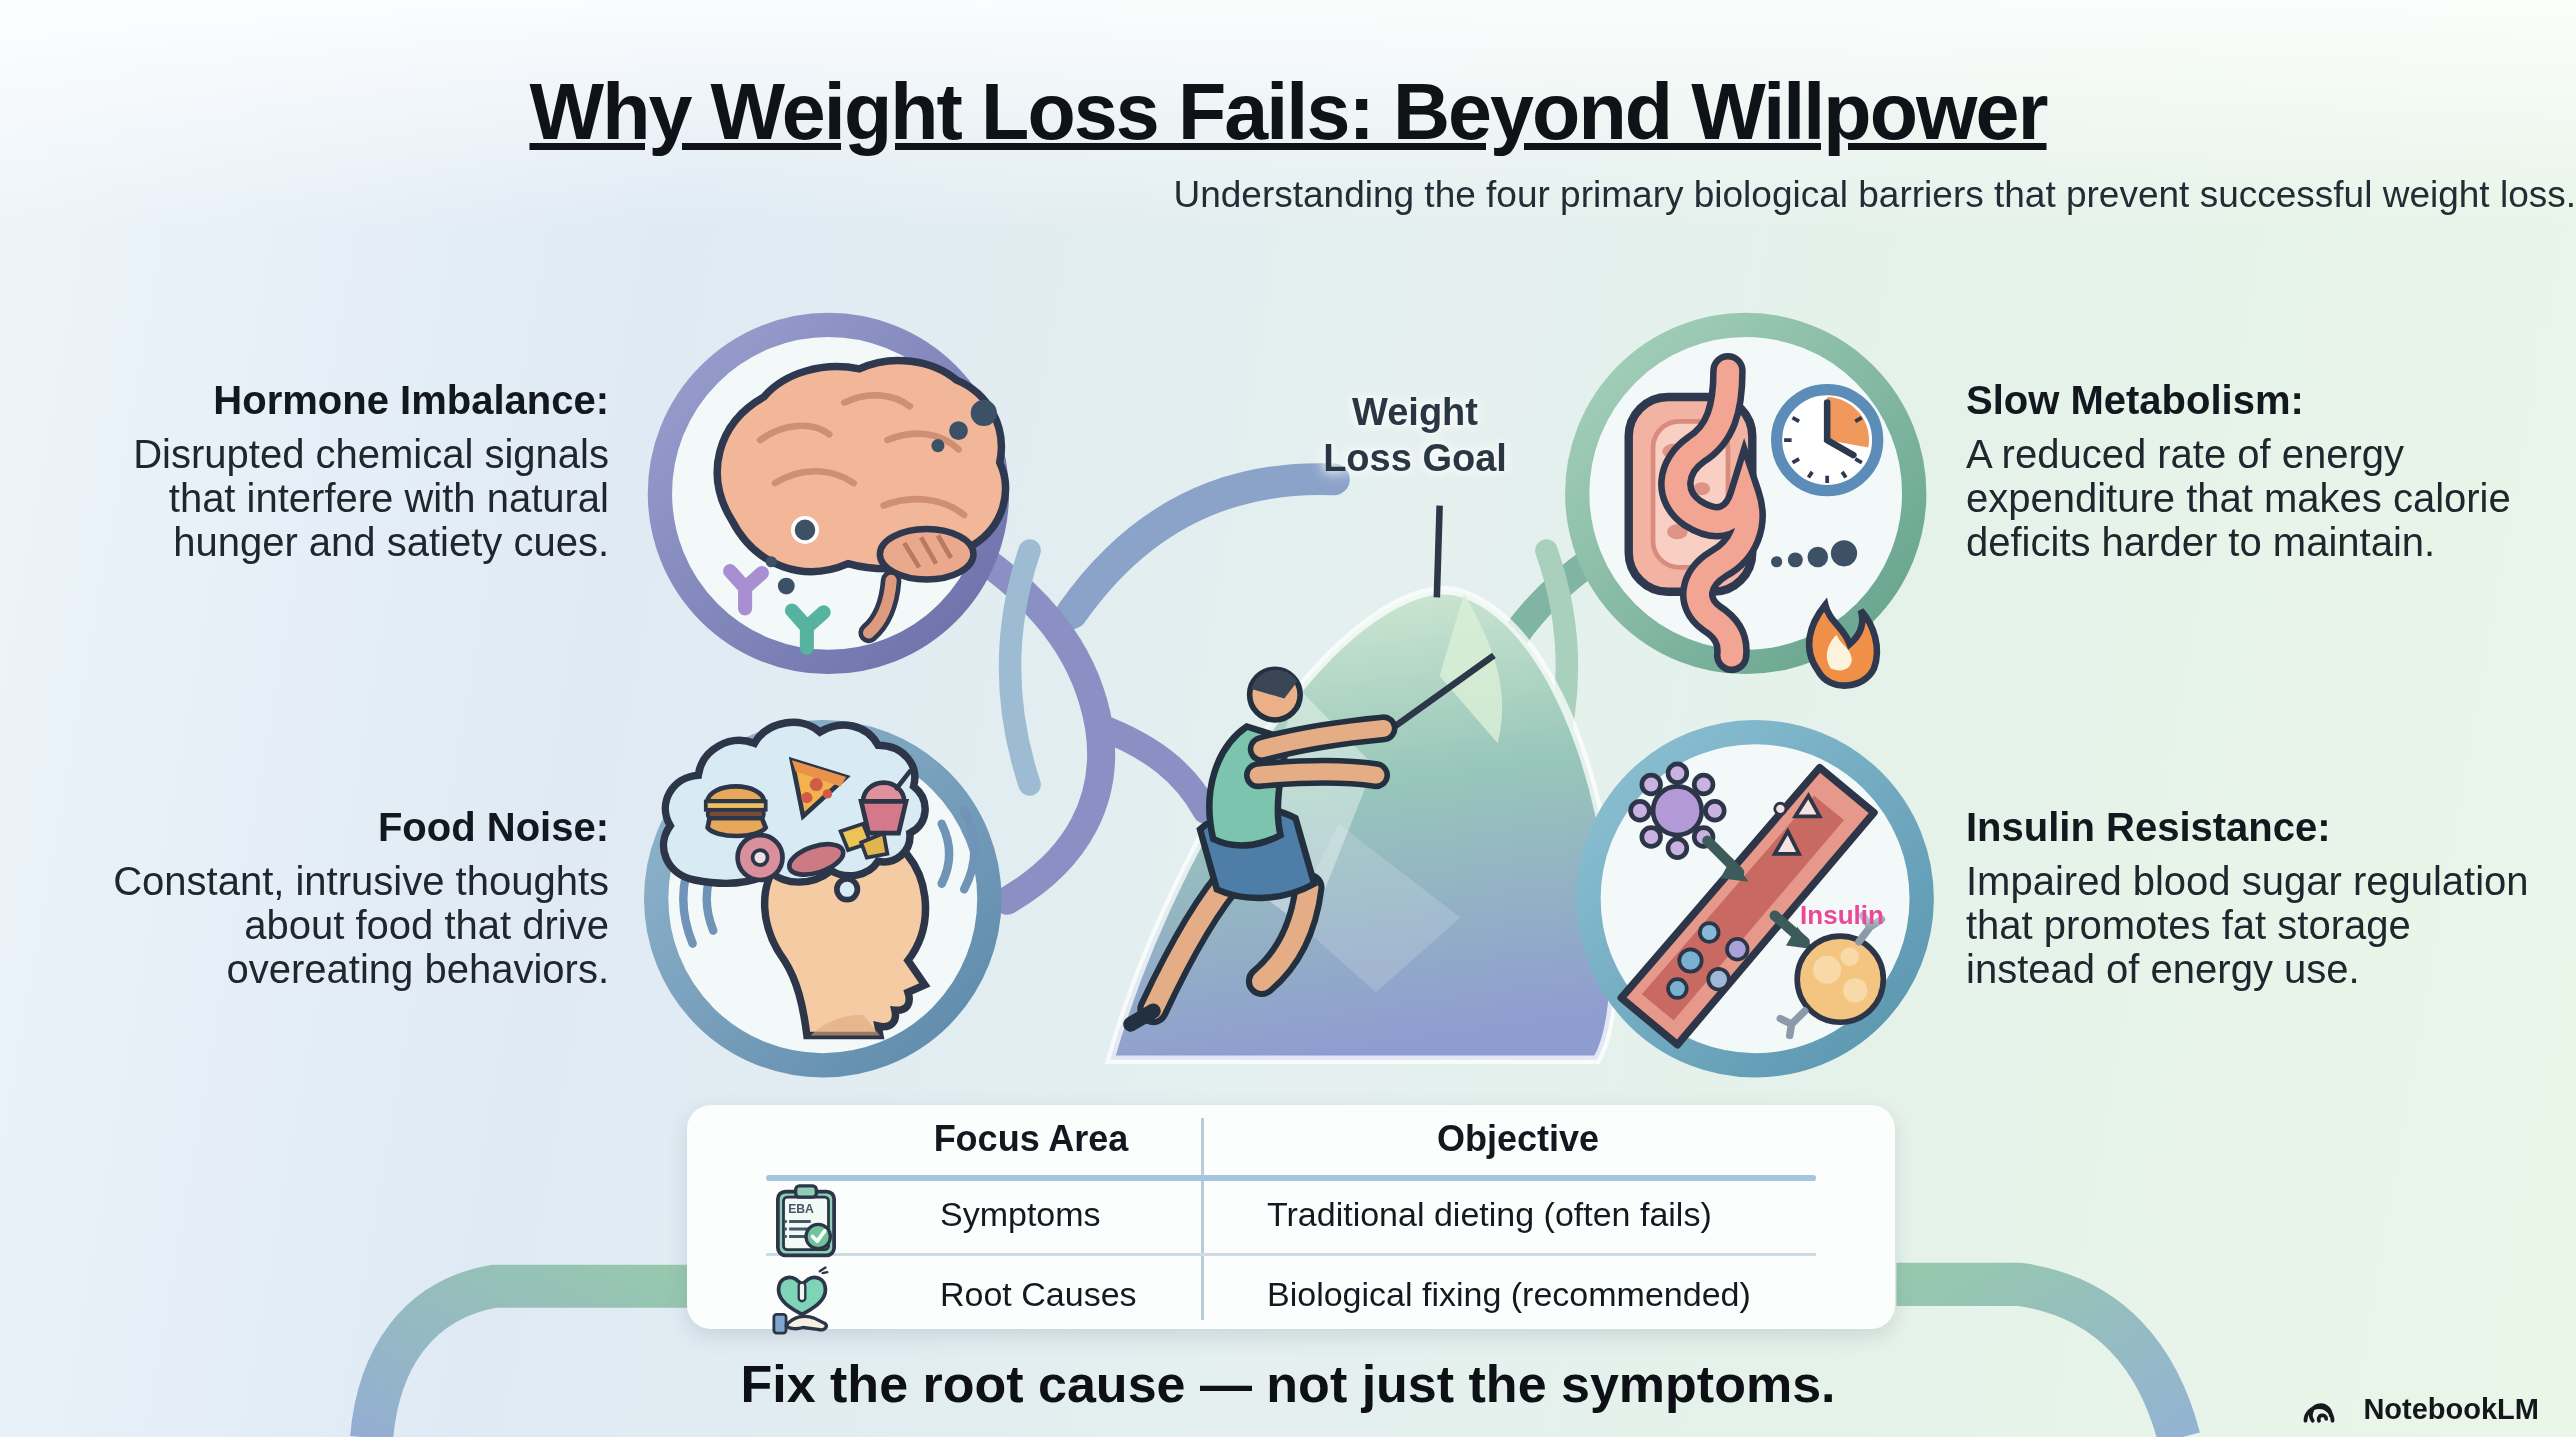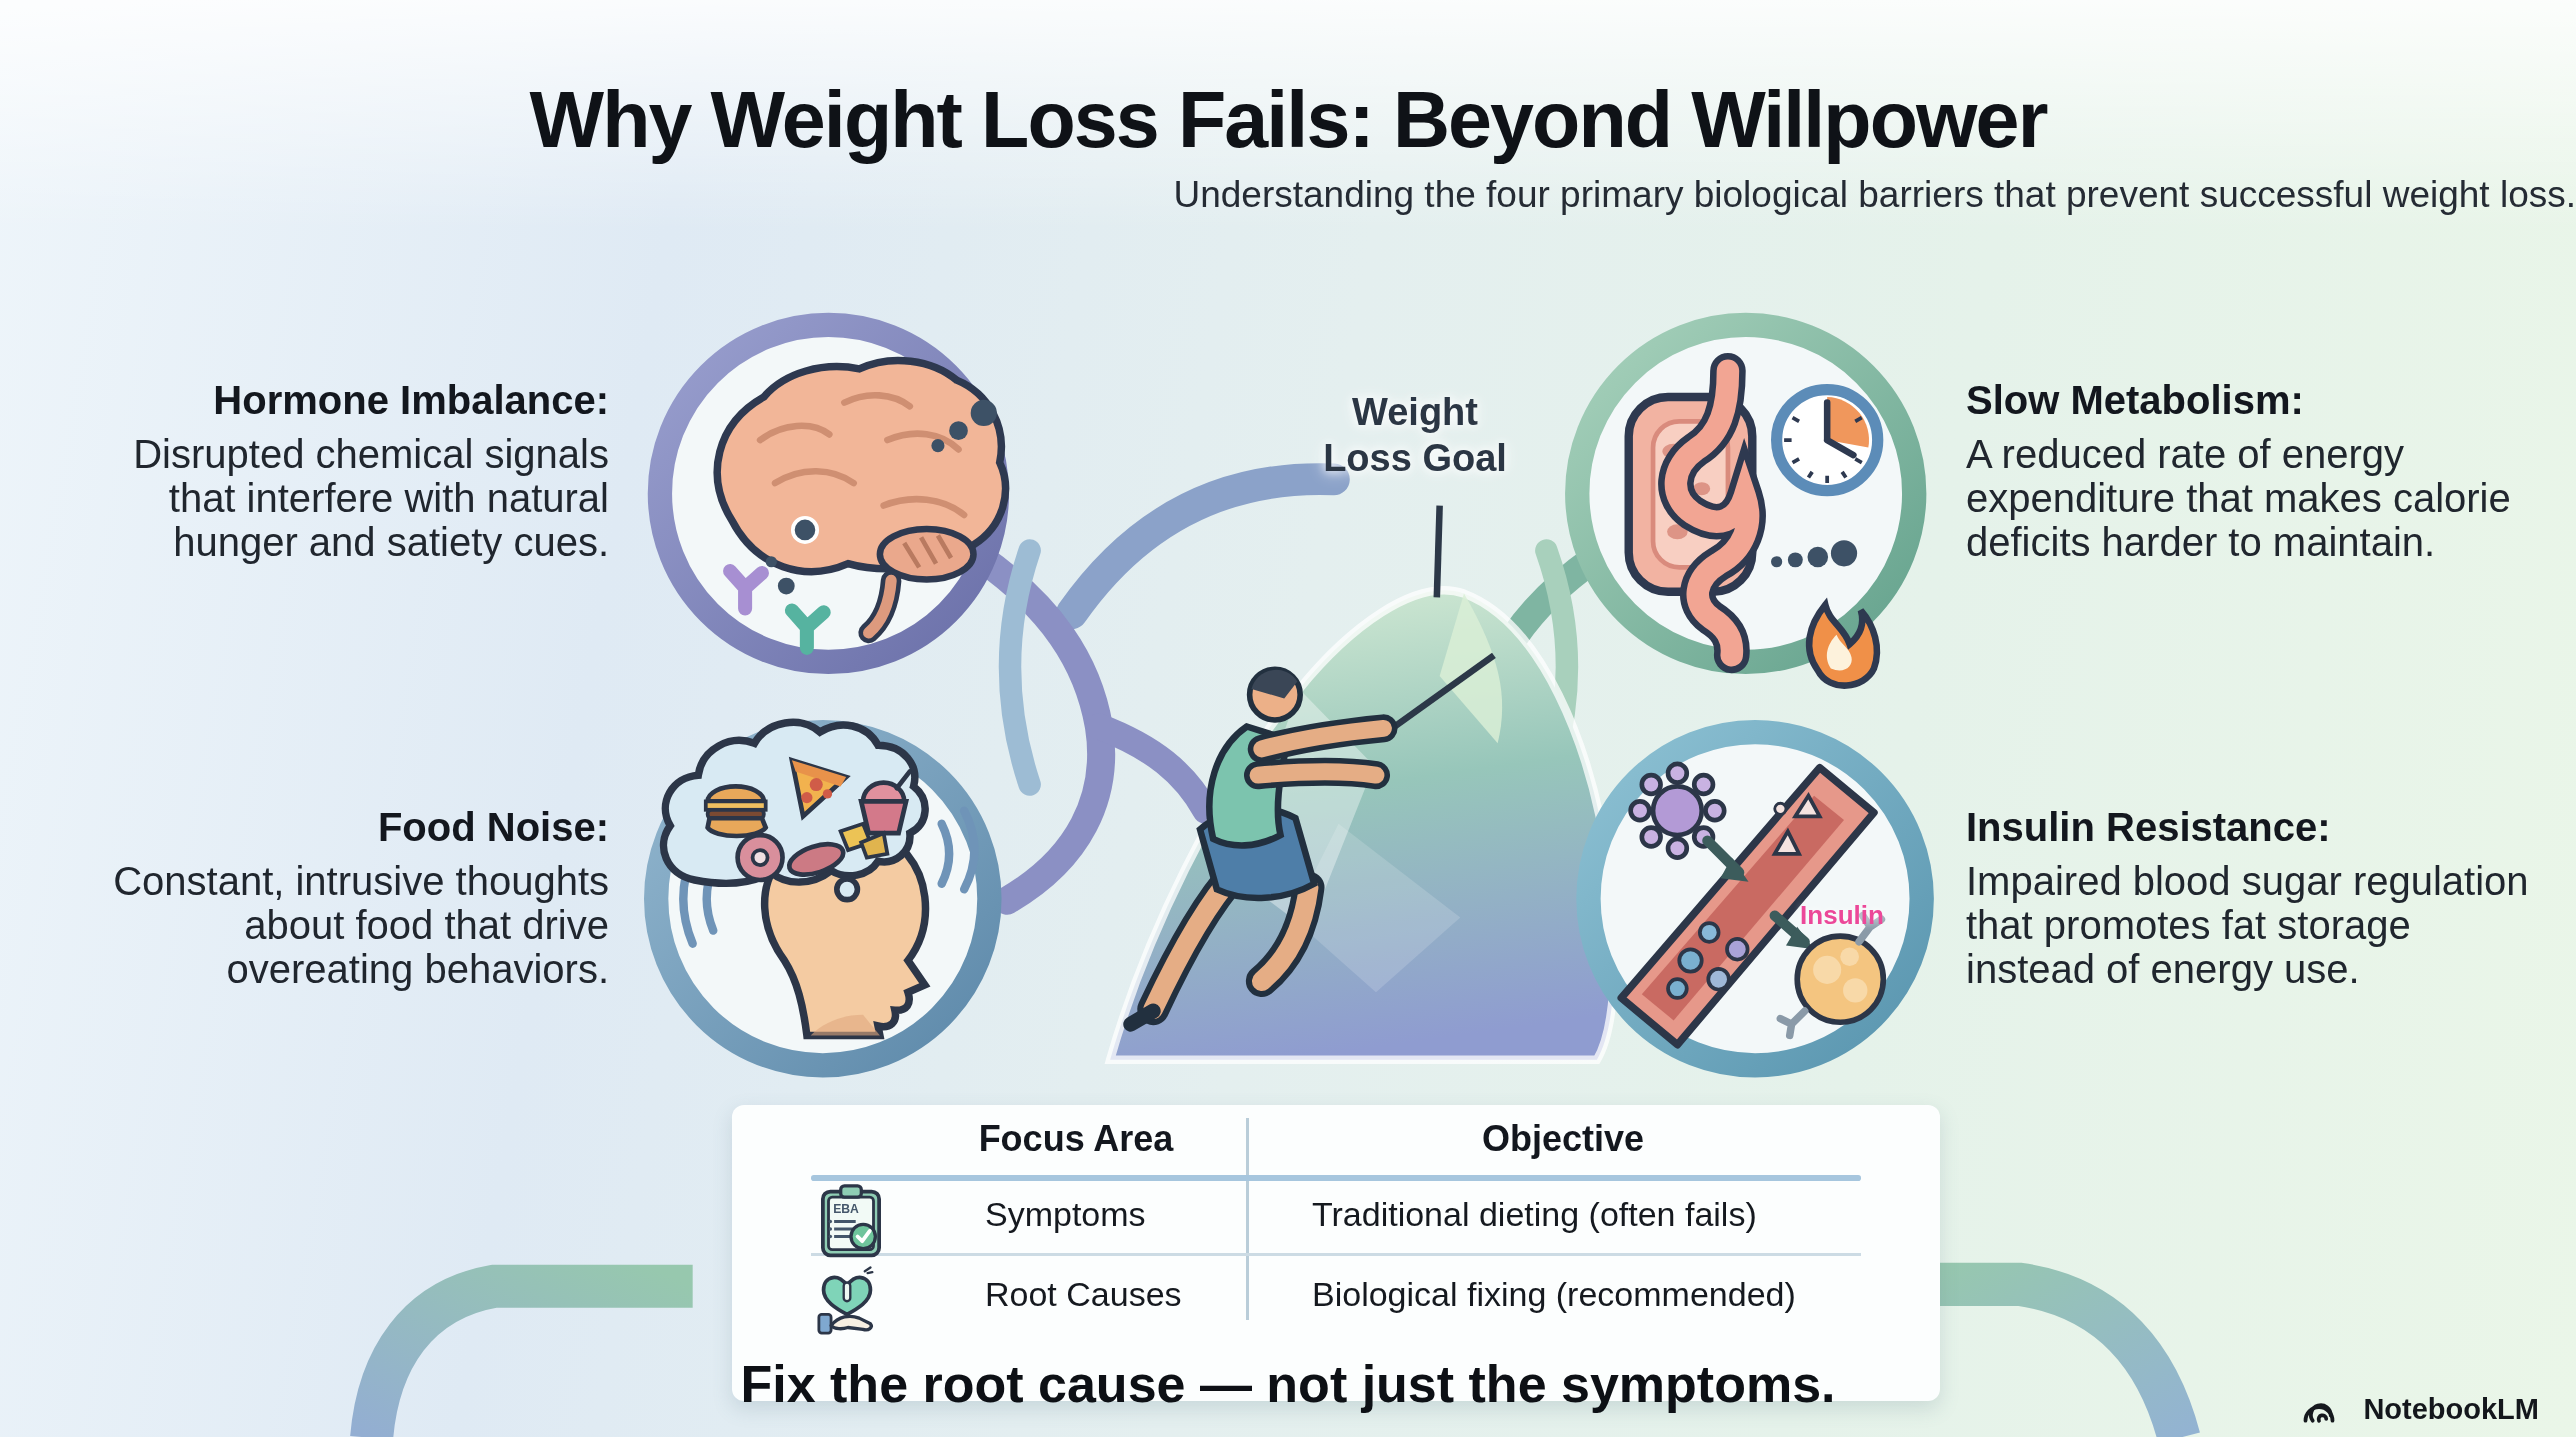--- a/index.html
+++ b/index.html
@@ -18,21 +18,21 @@
   .barrier .b-head{font-size:40px;font-weight:bold;color:#13171e;margin-bottom:9.4px;}
   .barrier .b-line{font-size:40px;line-height:44px;color:#20262e;}
   .align-r{text-align:right;}
   .align-l{text-align:left;}
   .pos-hormone{right:1967px;top:378px;}
   .pos-metabolism{left:1966px;top:378px;}
   .pos-foodnoise{right:1967px;top:805px;}
   .pos-insulin{left:1966px;top:805px;}
   .goal{left:1415px;top:389px;transform:translateX(-50%);text-align:center;font-size:38px;font-weight:bold;line-height:46px;color:#2b3644;text-shadow:0 0 9.4px #ffffff,0 0 17px #ffffff;}
   .insulin-label{left:1842px;top:900px;transform:translateX(-50%);font-size:26px;font-weight:600;color:#ec4899;text-shadow:0 0 7.5px rgba(255,255,255,.9);}
-  .card{left:732px;top:1105px;width:1208px;height:296px;background:#fcfefe;border-radius:12px;box-shadow:0 7.5px 20.6px rgba(80,110,130,.18);}
+  .card{left:687px;top:1105px;width:1208px;height:224px;background:#fcfefe;border-radius:24px;box-shadow:0 7.5px 20.6px rgba(80,110,130,.18);}
   .card .vdiv{position:absolute;left:514px;top:13px;width:2.8px;height:202px;background:#b9cdd9;}
   .card .hline1{position:absolute;left:79px;right:79px;top:70px;height:5.6px;border-radius:2.8px;background:#a6c6de;}
   .card .hline2{position:absolute;left:79px;right:79px;top:148px;height:2.8px;background:#ccdbe4;}
   .card .th{position:absolute;top:13px;transform:translateX(-50%);font-size:36px;font-weight:bold;color:#13171e;white-space:nowrap;}
   .card .cell{position:absolute;font-size:34px;color:#15191f;white-space:nowrap;}
   .card .icon{position:absolute;}
   .tagline{left:0;right:0;top:1354px;text-align:center;font-size:52px;font-weight:bold;color:#0d1015;}
   .brand{right:37px;top:1391px;display:flex;align-items:center;gap:26px;font-size:29px;font-weight:600;color:#14171c;}
 </style>
 </head>
@@ -251,21 +251,21 @@
         <circle cx="1982" cy="1058" r="13" fill="#f8d9a8"></circle>
         <circle cx="1976" cy="1022" r="10" fill="#f8d9a8"></circle>
       <g stroke="#8a9aa8" stroke-width="8" stroke-linecap="round" fill="none">
         <path d="M1986 1006 L1998 990 M1998 990 L1990 978 M1998 990 L2010 982"></path>
         <path d="M1928 1080 L1914 1094 M1914 1094 L1902 1088 M1914 1094 L1912 1106"></path>
       </g>
     </g>
   </g>
 </svg>
 
-<h1 class="abs title" style="margin:8px;">Why Weight Loss Fails: Beyond Willpower</h1>
+<h1 class="abs title" style="margin:0;text-decoration:underline;">Why Weight Loss Fails: Beyond Willpower</h1>
 <div class="abs subtitle">Understanding the four primary biological barriers that prevent successful weight loss.</div>
 
 <div class="abs barrier align-r pos-hormone">
   <div class="b-head">Hormone Imbalance:</div>
   <div class="b-line">Disrupted chemical signals</div>
   <div class="b-line">that interfere with natural</div>
   <div class="b-line">hunger and satiety cues.</div>
 </div>
 
 <div class="abs barrier align-l pos-metabolism">

